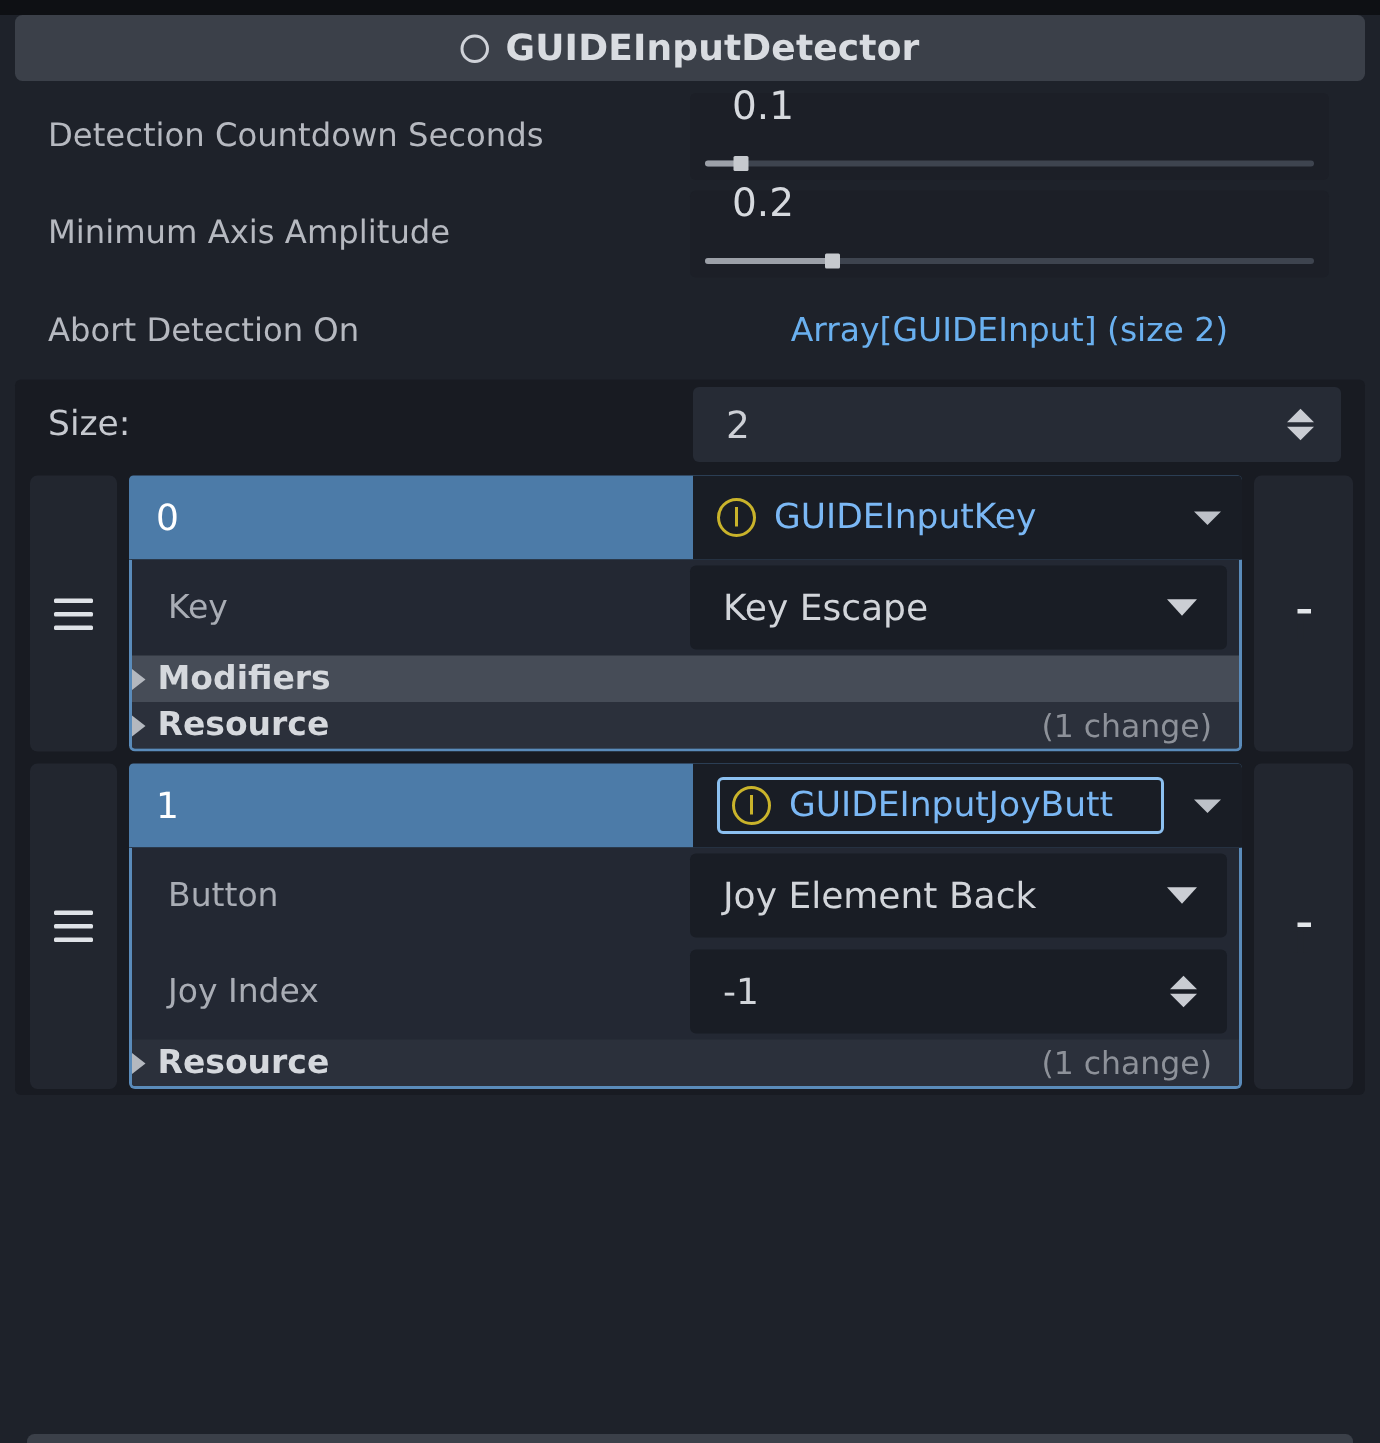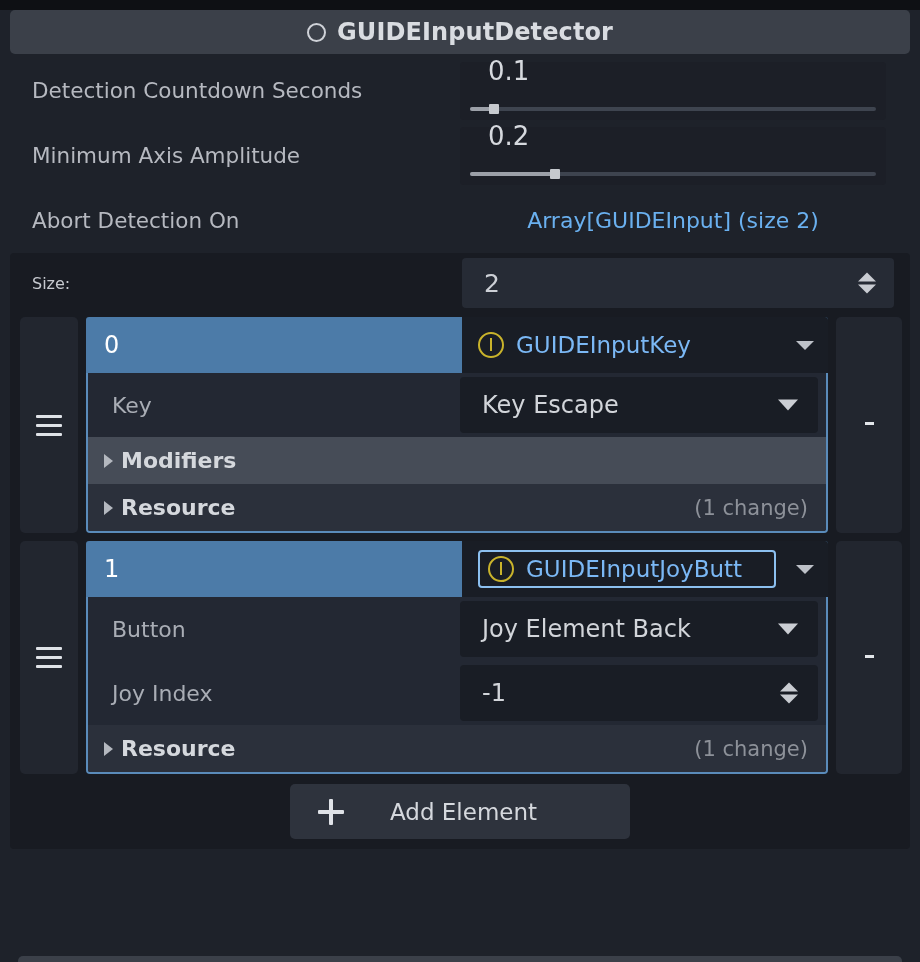--- a/index.html
+++ b/index.html
@@ -147,21 +147,21 @@
   .size-row {
     display: flex;
     align-items: center;
     height: 60px;
   }
   .size-label {
     width: 452px;
     flex: none;
     padding-left: 22px;
     box-sizing: border-box;
-    font-size: 16px;
+    font-size: 23px;
     color: #c6c9cf;
   }
   .size-spin {
     flex: 1 1 auto;
     margin-right: 16px;
     height: 50px;
     background: #262b35;
     border-radius: 4px;
     display: flex;
     align-items: center;
@@ -383,22 +383,21 @@
     border-left: 10px solid transparent;
     border-right: 10px solid transparent;
     border-top: 11px solid #cbced4;
   }
   .sub-ctl .spin-arrows { right: 20px; }
 
   
   .fold-row {
     display: flex;
     align-items: center;
-    height: 47px;
-    padding-left: 16px;
+    height: 31px;
     padding-right: 18px;
     box-sizing: border-box;
     background: #2b303b;
   }
   .fold-row.hover { background: #464c57; }
   .fold-arrow {
     width: 0; height: 0;
     border-top: 7px solid transparent;
     border-bottom: 7px solid transparent;
     border-left: 9px solid #b4b8bf;
@@ -635,23 +634,17 @@
         </div>
       </div>
       <div class="trash-cell">
         <span class="trash-icon">
           <span class="trash-lid"></span>
           <span class="trash-body"></span>
         </span>
       </div>
     </div>
 
-    <div class="add-wrap">
-      <div class="add-btn">
-        <span class="plus"></span>
-        <span class="add-label">Add Element</span>
-      </div>
-    </div>
   </div>
 
 
   <div class="bottom-stub"></div>
 </div>
 
 </body></html>

